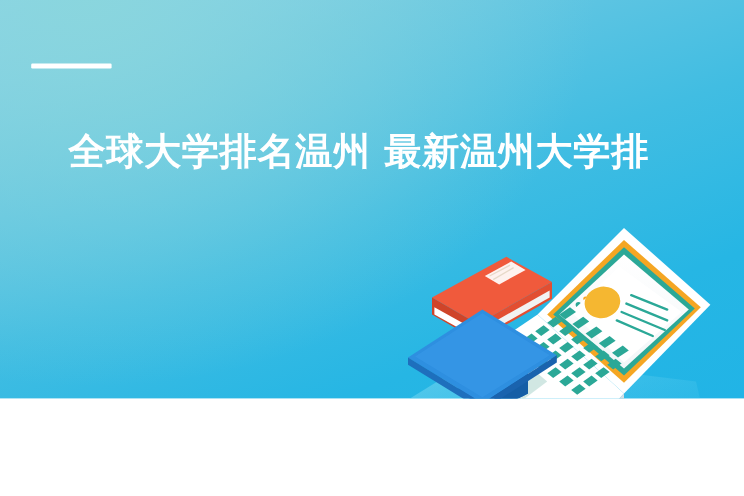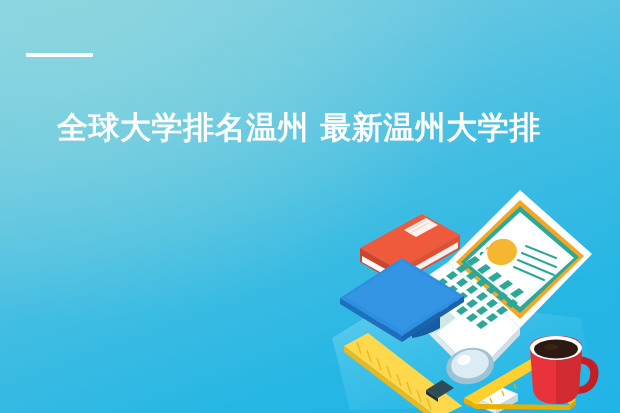--- a/index.html
+++ b/index.html
@@ -9,21 +9,21 @@
   body {
     width: 620px;
     height: 413px;
     overflow: hidden;
     font-family: "Liberation Sans", "DejaVu Sans", sans-serif;
   }
 
   #banner {
     position: relative;
     width: 620px;
-    height: 413px;
+    height: 332px;
     overflow: hidden;
     background:
       radial-gradient(ellipse 680px 520px at 12% 0%, rgba(138,214,221,0.95) 0%, rgba(138,214,221,0.0) 62%),
       linear-gradient(160deg, #8ED2EE 0%, #6BC8E2 22%, #41BDE2 52%, #26B6E4 78%, #21B4E6 100%);
   }
 
   
   #deco-rule {
     position: absolute;
     left: 26px;

